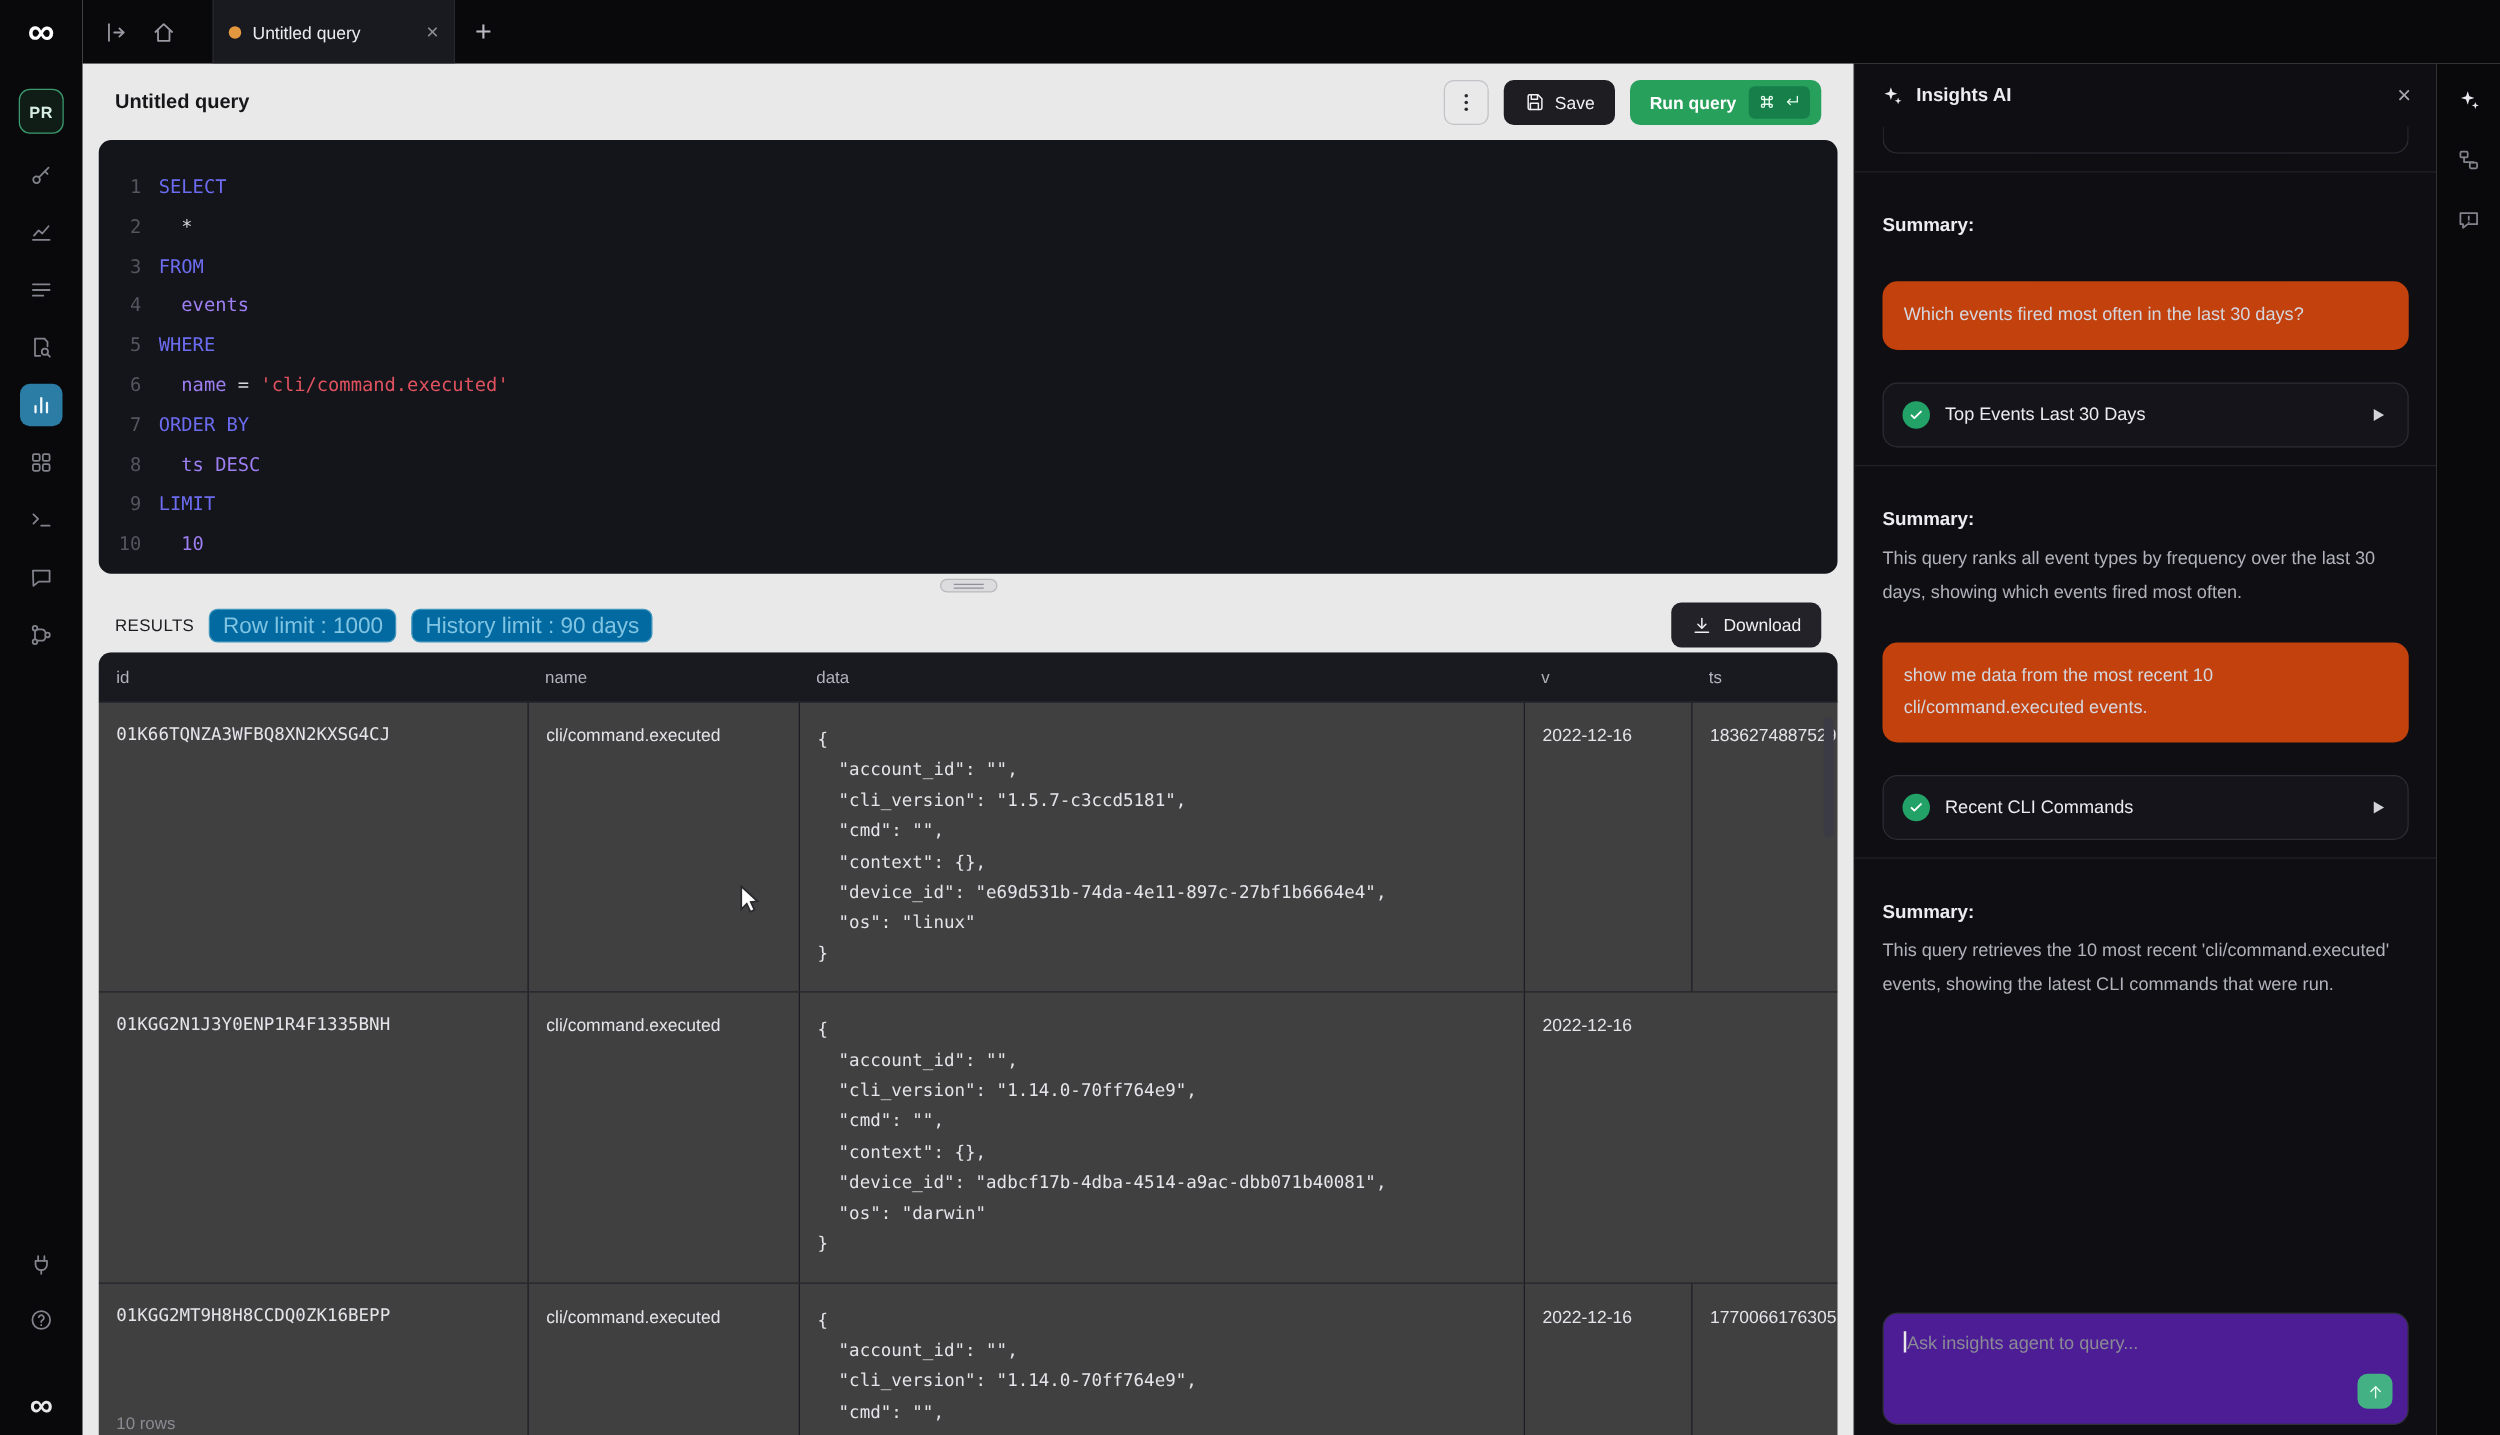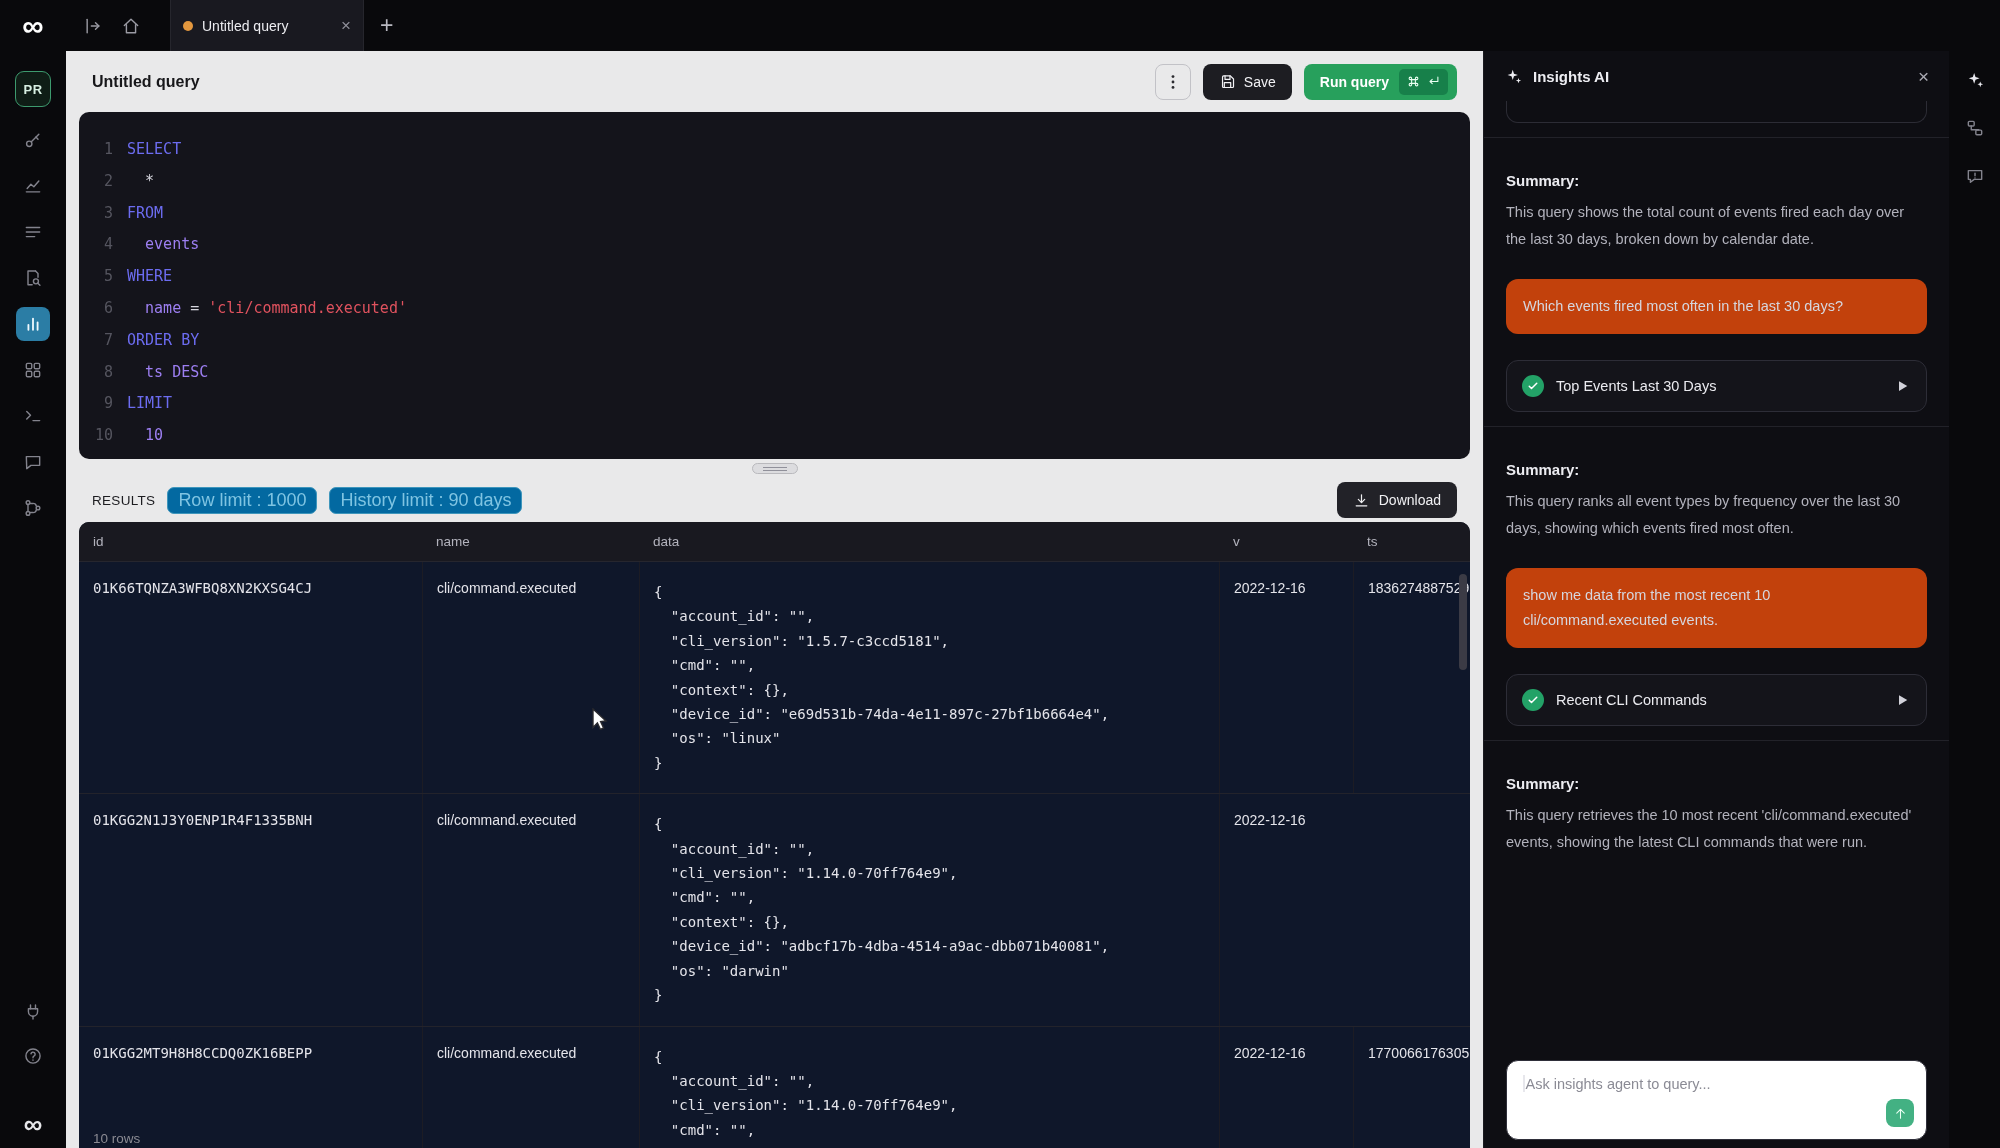--- a/index.html
+++ b/index.html
@@ -55,21 +55,21 @@
   .handle i{display:block;width:24px;height:1px;background:#90909a;}
 
   
   .results-bar{height:44px;display:flex;align-items:center;padding:0 26px;gap:12px;flex:none;}
   .results-label{font-size:13.5px;font-weight:normal;letter-spacing:.3px;color:#1c1c20;}
   .badge{height:27px;border:1px solid #3e96bc;border-radius:7px;background:#0369a1;color:#7fc4e2;font-size:18px;display:flex;align-items:center;padding:0 10px;cursor:pointer;}
   .btn-download{margin-left:auto;height:36px;border-radius:8px;background:#222228;color:#f0f0f3;display:flex;align-items:center;gap:9px;padding:0 16px;font-size:14px;cursor:pointer;border:none;}
   .btn-download .icn{width:17px;height:17px;}
 
   
-  .tablewrap{flex:1;margin:0 13px;min-height:0;position:relative;background:#0f172a;border-radius:10px 10px 0 0;overflow:hidden;}
+  .tablewrap{flex:1;margin:0 13px;min-height:0;position:relative;background:#404040;border-radius:10px 10px 0 0;overflow:hidden;}
   .thead,.tr{display:grid;grid-template-columns:343px 217px 580px 134px 1fr;}
   .thead{background:#191920;height:40px;align-items:center;color:#b3b3bd;border-bottom:1px solid #26262e;}
   .th{padding-left:14px;font-size:13.5px;cursor:pointer;}
   .tr{border-bottom:1px solid #23232b;color:#e4e4ea;cursor:pointer;}
   .td{padding:18px 10px 18px 14px;border-left:1px solid #1c1c24;font-size:14px;overflow:hidden;}
   .td:first-child{border-left:none;}
   .mono{font-family:"DejaVu Sans Mono",monospace;}
   .td.data div{line-height:24.4px;font-size:14px;white-space:pre;}
   .rowcount{position:absolute;left:14px;bottom:2px;color:#8b8b93;font-size:13.5px;}
   .tscroll{position:absolute;right:3px;top:52px;width:8px;height:96px;background:#3b3b45;border-radius:4px;cursor:pointer;}
@@ -85,21 +85,21 @@
   .ins-divider{margin-top:14px;border-top:1px solid #222229;flex:none;}
   .sum-title{margin:34px 22px 10px;font-size:15px;font-weight:bold;color:#ececf1;flex:none;}
   .sum-text{margin:0 22px;font-size:14.5px;line-height:27px;color:#b2b2bc;flex:none;}
   .user-bubble{margin:26px 22px 0;background:#c2410c;border-radius:12px;padding:15px 17px;font-size:14.5px;line-height:25px;color:#d6d6de;flex:none;}
   .tool-card{margin:26px 22px 0;height:52px;border:1px solid #2d2d37;background:#14141a;border-radius:12px;display:flex;align-items:center;padding:0 15px;gap:12px;flex:none;cursor:pointer;}
   .check{width:22px;height:22px;border-radius:50%;background:#23a267;color:#fff;display:flex;align-items:center;justify-content:center;flex:none;}
   .check .icn{width:12px;height:12px;}
   .check .icn svg{stroke-width:3;}
   .tool-label{font-size:14.5px;color:#ebebf0;flex:1;}
   .tool-play{color:#d2d2da;width:18px;height:18px;cursor:pointer;}
-  .ins-input{flex:none;margin:14px 22px 8px;height:80px;border:1px solid #2f2f3a;border-radius:12px;background:#ffffff;position:relative;padding:14px 16px;cursor:text;}
+  .ins-input{flex:none;margin:14px 22px 8px;height:90px;border:1px solid #2f2f3a;border-radius:12px;background:#4c1d95;position:relative;padding:14px 16px;cursor:text;}
   .caret{display:inline-block;width:1.5px;height:17px;background:#e7e7ec;vertical-align:-3px;margin-right:1px;}
   .placeholder{color:#8b8b95;font-size:14.5px;}
   .send-btn{position:absolute;right:12px;bottom:12px;width:28px;height:28px;border-radius:8px;background:#43b183;color:#eafff4;display:flex;align-items:center;justify-content:center;cursor:pointer;border:none;}
   .send-btn .icn{width:15px;height:15px;}
 
   
   .right-rail{position:absolute;left:1949px;top:51px;width:51px;height:1097px;background:#09090c;display:flex;flex-direction:column;align-items:center;padding-top:12px;gap:14px;z-index:6;}
   .right-rail .rail-btn.active{background:transparent;color:#e9e9ef;}
 
   
@@ -399,21 +399,20 @@
             </svg>
           </span>
         </span>
       <span class="ins-title">Insights AI</span>
       <span class="ins-close">×</span>
     </div>
     <div class="ins-scroll" id="insights-blocks">
         <div class="partial-card"></div>
         <div class="ins-divider"></div>
         <div class="sum-title">Summary:</div>
-        <div class="sum-text">This query shows the total count of events fired each day over the last 30 days, broken down by calendar date.</div>
         <div class="user-bubble">Which events fired most often in the last 30 days?</div>
         <div class="tool-card">
           <span class="check">
             <span class="icn">
               <svg viewBox="0 0 24 24">
                 <path d="M4.5 12.5l4.5 4.5L19.5 6.5"></path>
               </svg>
             </span>
           </span>
           <span class="tool-label">Top Events Last 30 Days</span>

